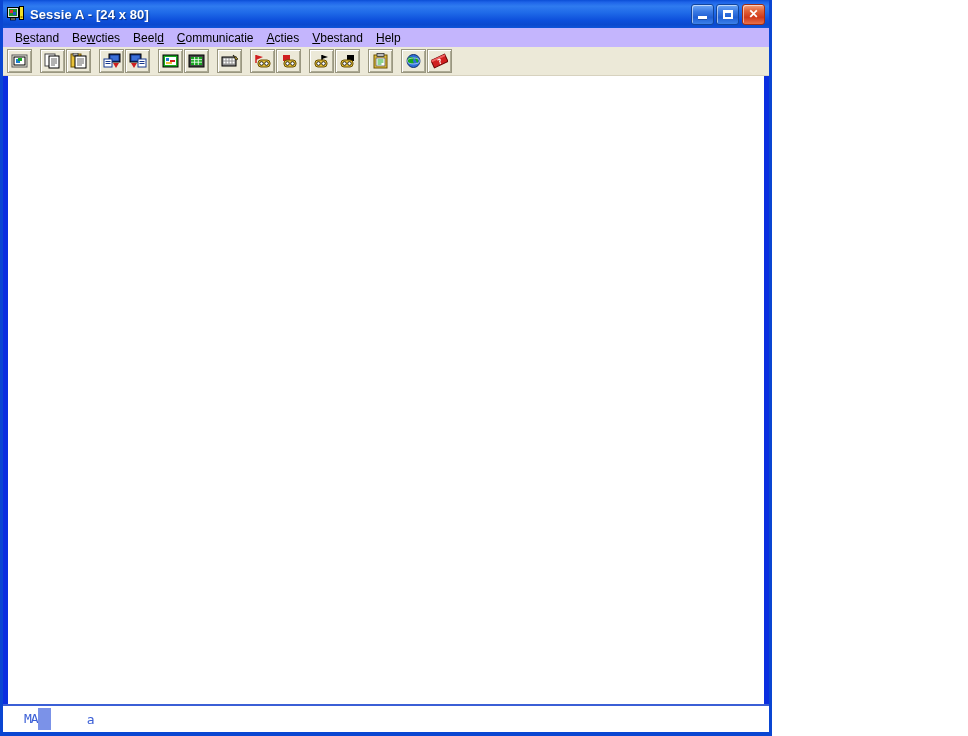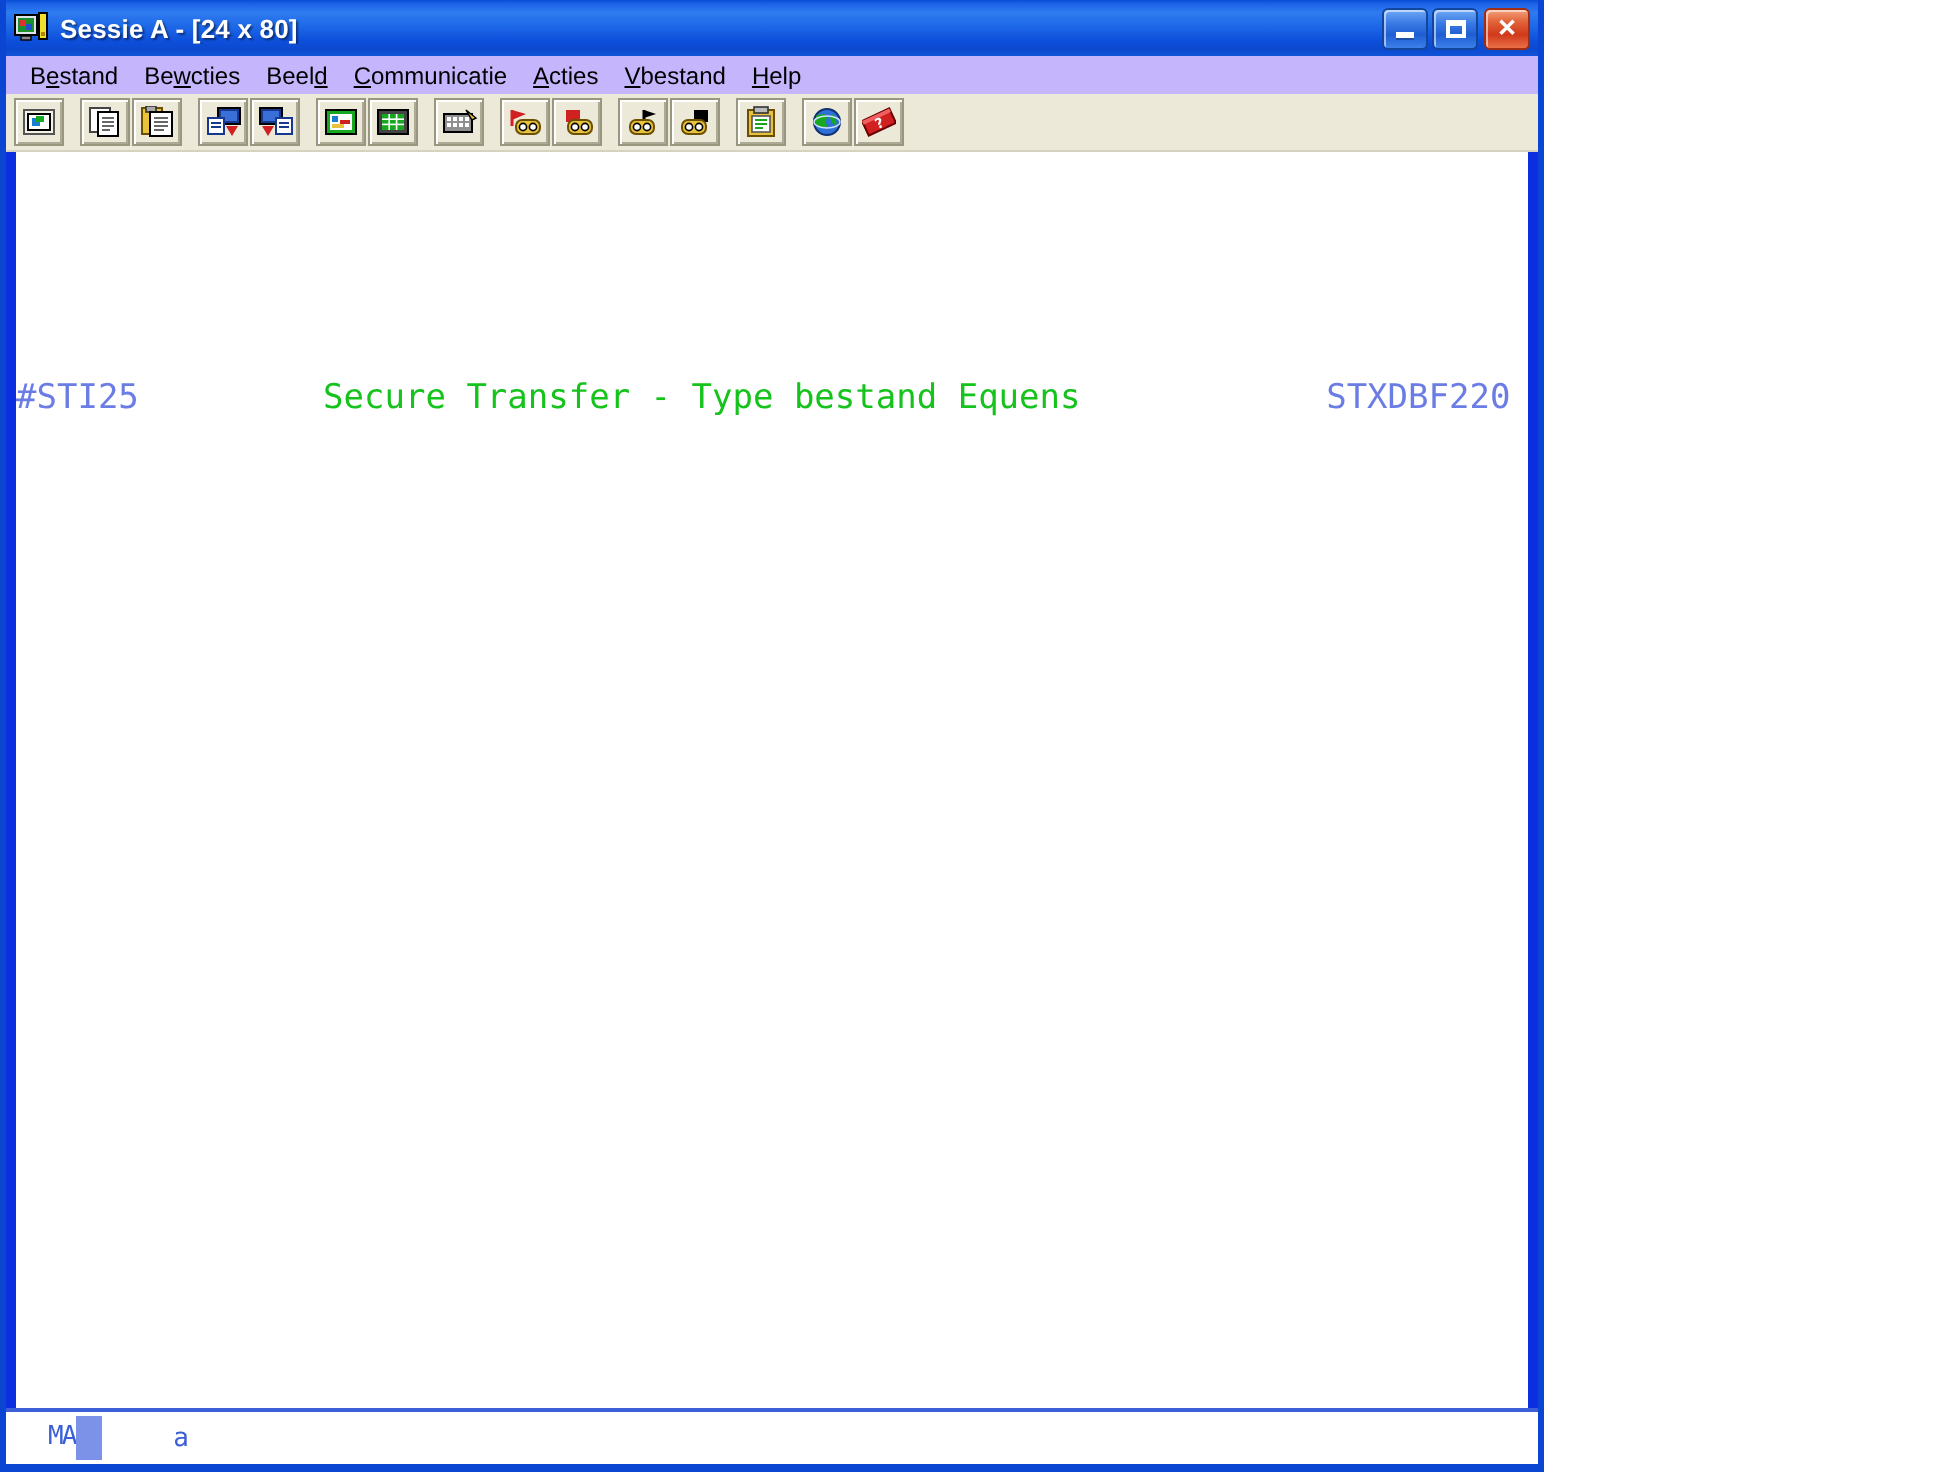--- a/index.html
+++ b/index.html
@@ -471,21 +471,20 @@
     </div>
 
   </div>
 
   <div id="terminal-wrap">
     <div class="term-edge"></div>
 
     <div id="terminal">
 
       
-      <div class="trow"><span class="c-blue">#STI25</span><span class="c-green">         </span><span class="c-green">Secure Transfer - Type bestand Equens</span><span class="c-blue">            </span><span class="c-blue">STXDBF220</span></div>
 
       <div class="trow">&nbsp;</div>
 
       
 
       <div class="trow">&nbsp;</div>
       <div class="trow">&nbsp;</div>
 
       
       

